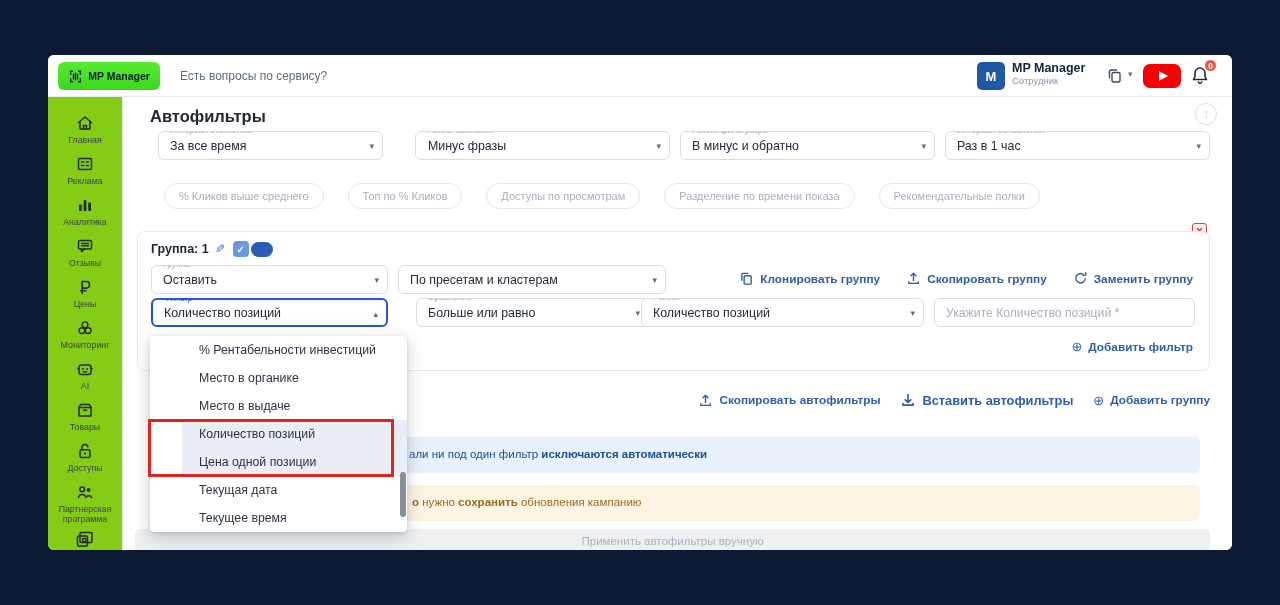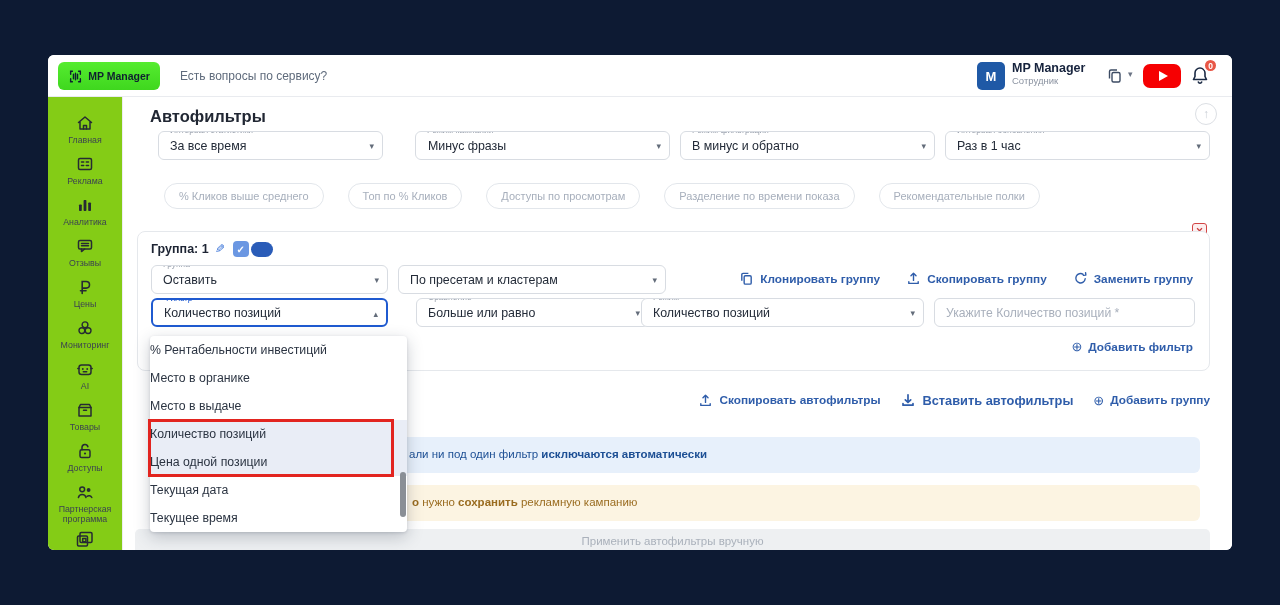--- a/index.html
+++ b/index.html
@@ -77,21 +77,21 @@
   .binfo { top:340px; background:#e7f0fb; }
   .binfo .btxt { position:absolute; left:259px; top:11px; font-size:11.5px; color:#1d4f94; }
   .bwarn { top:388px; background:#fcf4e2; }
   .bwarn .wic { position:absolute; left:12px; top:9px; color:#e9a23b; font-size:14px; }
   .bwarn .btxt { position:absolute; left:262px; top:11px; font-size:11.5px; color:#9a6c20; }
 
   .footerbar { position:absolute; left:12px; top:432px; width:1075px; height:40px; background:#eef0f2; border-radius:5px; display:flex; justify-content:center; cursor:pointer; }
   .footerbar span { margin-top:6px; font-size:11.5px; color:#aab1bb; }
 
   .dropdown { position:absolute; left:27px; top:239px; width:257px; height:196px; background:#fff; border-radius:4px; box-shadow:0 5px 16px rgba(40,50,70,.25), 0 1px 3px rgba(40,50,70,.15); z-index:50; overflow:hidden; }
-  .ditem { height:28px; display:flex; align-items:center; font-size:12.3px; color:#2b3442; cursor:pointer; white-space:nowrap; }
+  .ditem { height:28px; display:flex; align-items:center; padding-left:17px; font-size:12.3px; color:#2b3442; cursor:pointer; white-space:nowrap;margin-left:32px; }
   .ditem.hl { background:#e9edf6; }
   .dscroll { position:absolute; right:1px; top:136px; width:6px; height:45px; background:#8a8f96; border-radius:3px; }
 
   .annobox { position:absolute; left:25px; top:322px; width:246px; height:58px; border:3px solid #e2241f; z-index:60; pointer-events:none; }
 
   svg.ic { display:block; }
 </style>
 </head>
 <body>
 
@@ -346,21 +346,21 @@
     </div>
 
     <div class="banner binfo">
       <span class="btxt">
         <span>али ни под один фильтр </span><b>исключаются автоматически</b>
       </span>
     </div>
     <div class="banner bwarn">
       <span class="wic">⚠</span>
       <span class="btxt">
-        <b>о</b><span> нужно </span><b>сохранить</b><span> рекламную кампанию</span>
+        <b>о</b><span> нужно </span><b>сохранить</b><span> обновления кампанию</span>
       </span>
     </div>
 
     <div class="footerbar">
       <span>Применить автофильтры вручную</span>
     </div>
 
     <div class="dropdown">
       <div class="ditem">% Рентабельности инвестиций</div>
       <div class="ditem">Место в органике</div>

